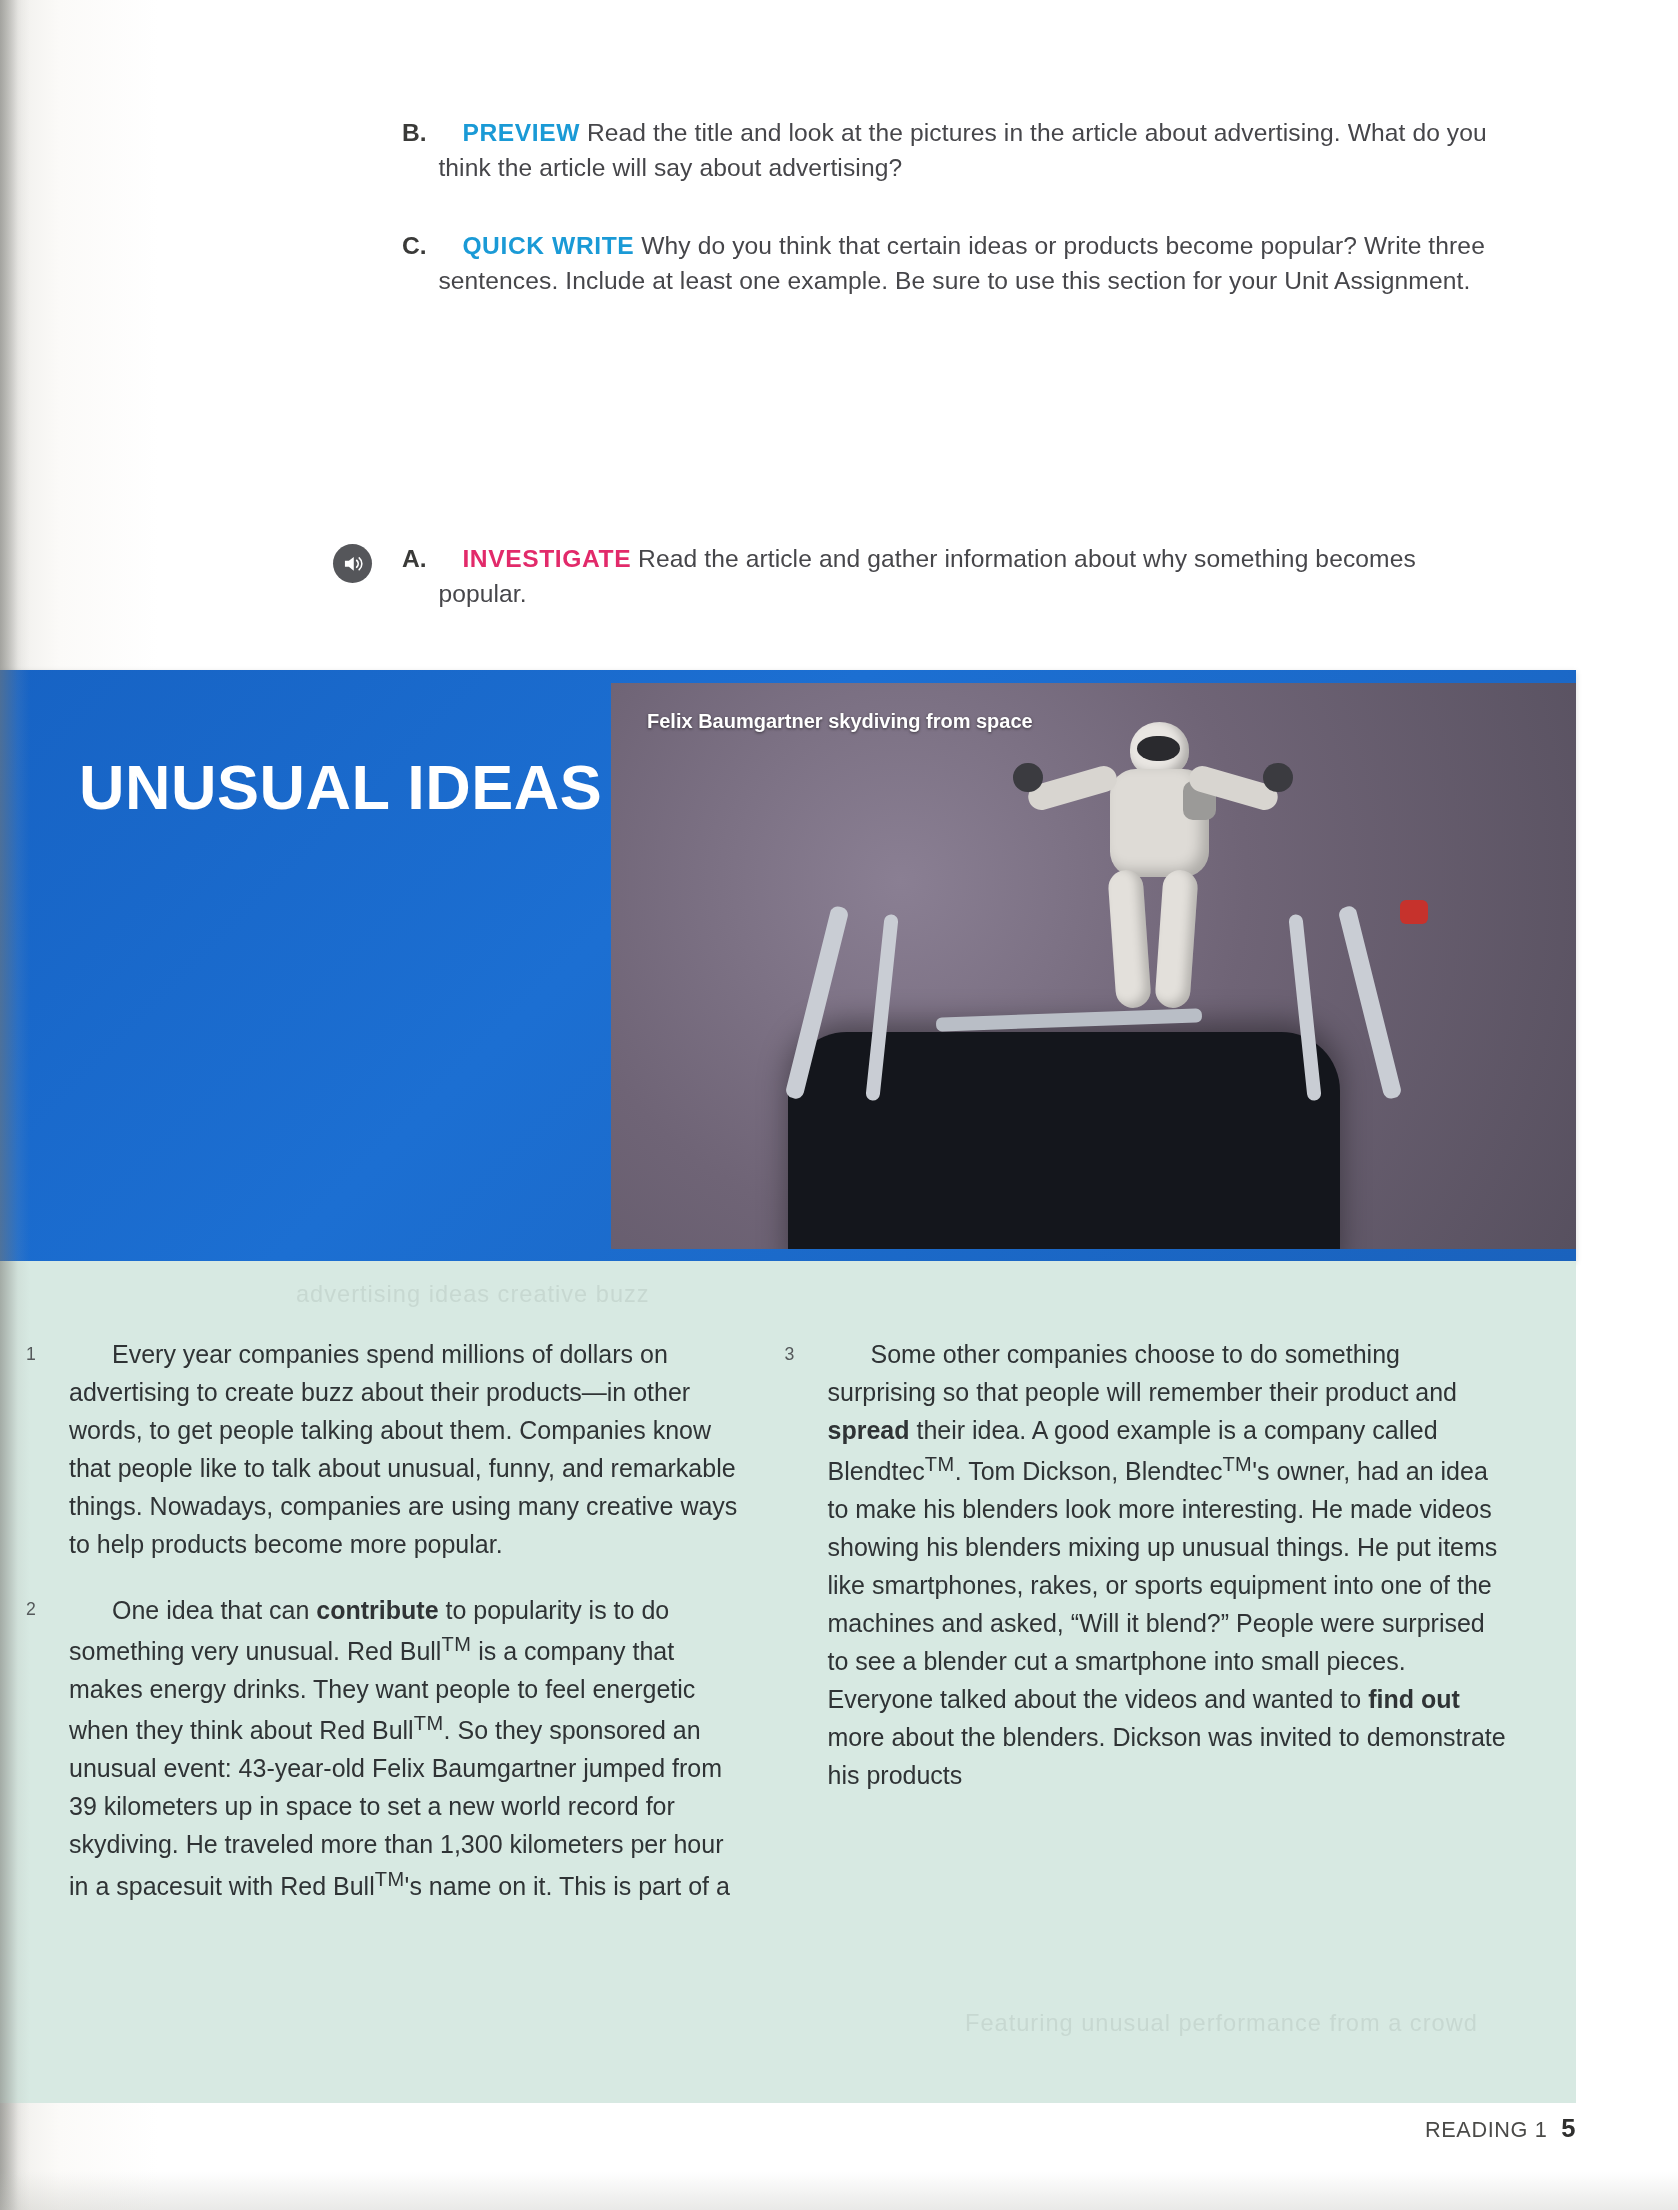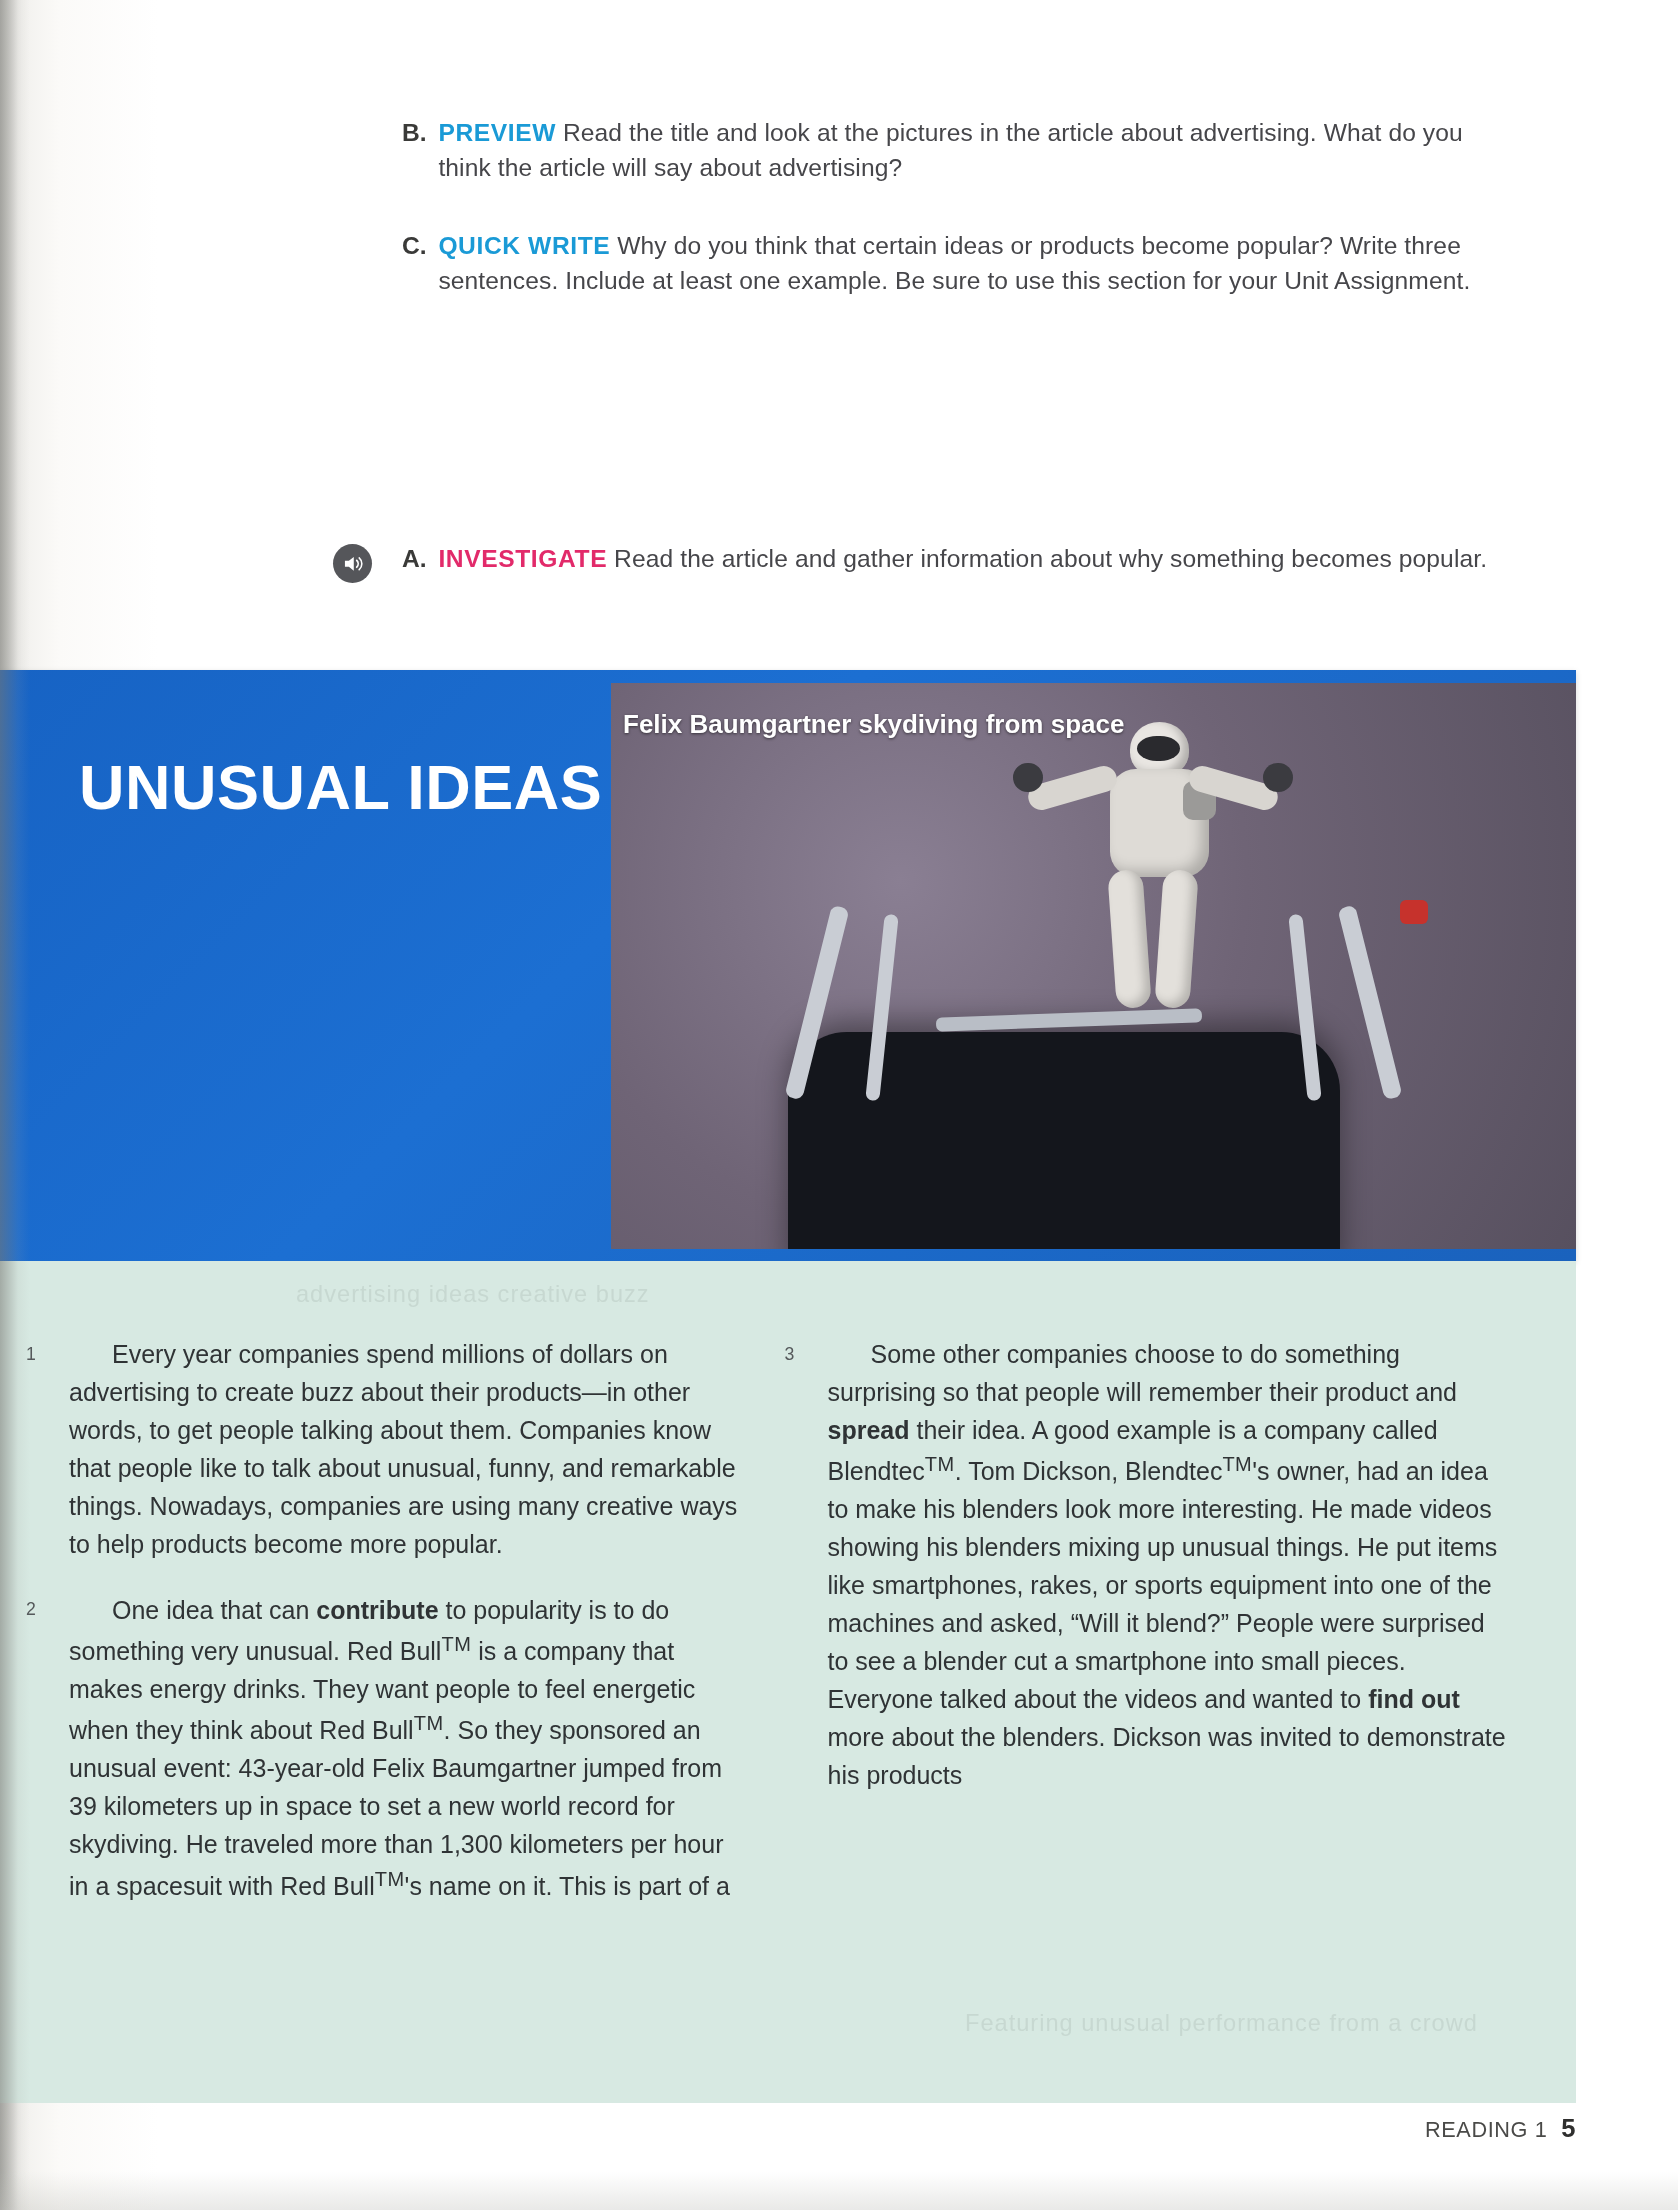--- a/index.html
+++ b/index.html
@@ -60,20 +60,21 @@
   }
   .ex-body {
     font-size: 24.6px;
     line-height: 1.42;
     color: #46464a;
     letter-spacing: 0.1px;
   }
   .ex-tag {
     font-weight: bold;
     letter-spacing: 0.6px;
+    margin-left: 24px;
   }
   .tag-blue { color: #1a9ad6; }
   .tag-pink { color: #e22a6a; }
 
   .section-heading {
     position: absolute;
     left: 402px;
     top: 458px;
     font-size: 36px;
     font-weight: bold;
@@ -202,24 +203,24 @@
     box-shadow: inset -5.9px -3.9px 9.9px rgba(0,0,0,.2);
   }
   .diver .leg.left { left: 77px; transform: rotate(-4deg); }
   .diver .leg.right { left: 124px; transform: rotate(4deg); }
   .diver .pack {
     position: absolute; left: 148px; top: 59px; width: 33px; height: 39px;
     background: #9b9a98; border-radius: 9.9px;
   }
   .photo-caption {
     position: absolute;
-    left: 12px;
+    left: 36px;
     top: 25.6px;
     color: #ffffff;
-    font-size: 26px;
+    font-size: 20px;
     font-weight: bold;
     line-height: 1.3;
     text-shadow: 0 1px 3px rgba(0,0,0,.55);
   }
 
   
   .article {
     position: absolute;
     left: 0;
     top: 1261px;

